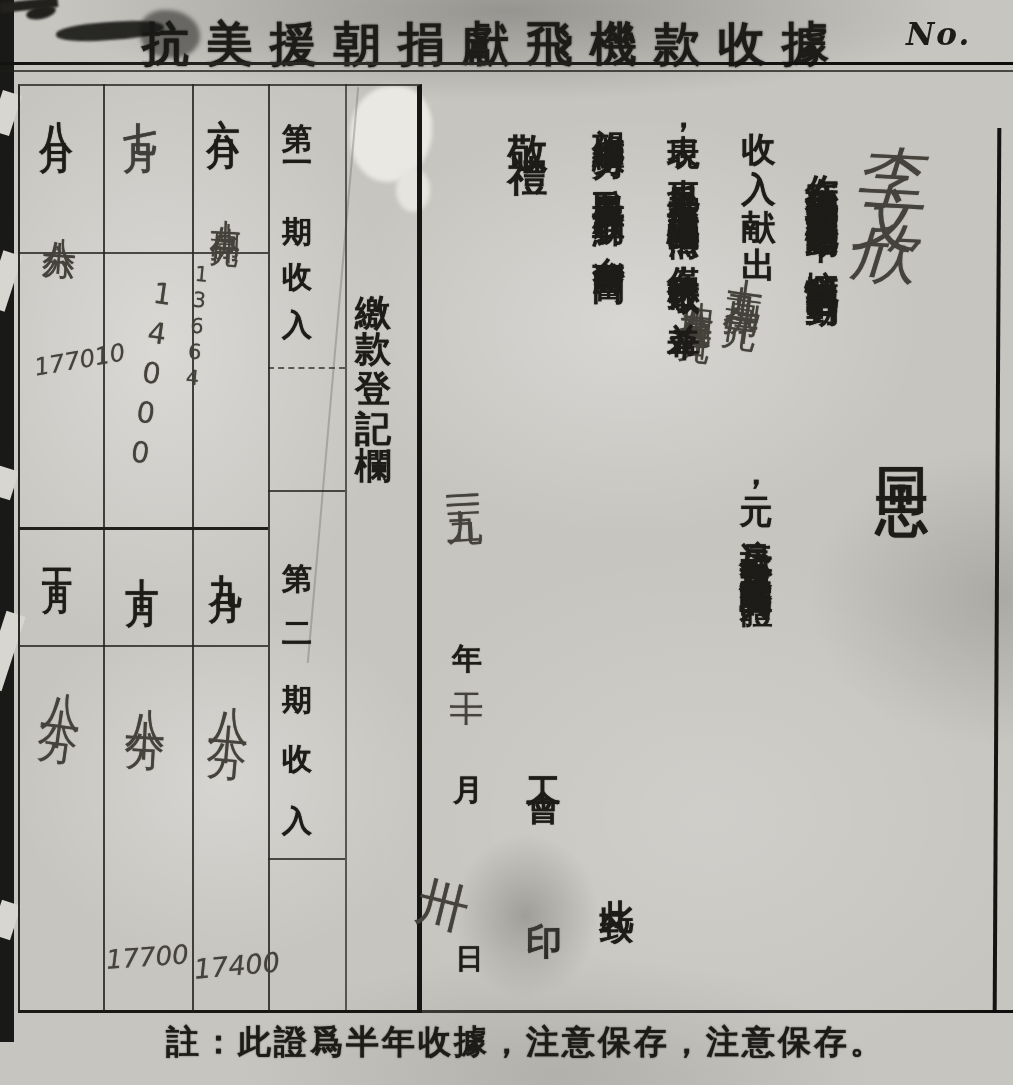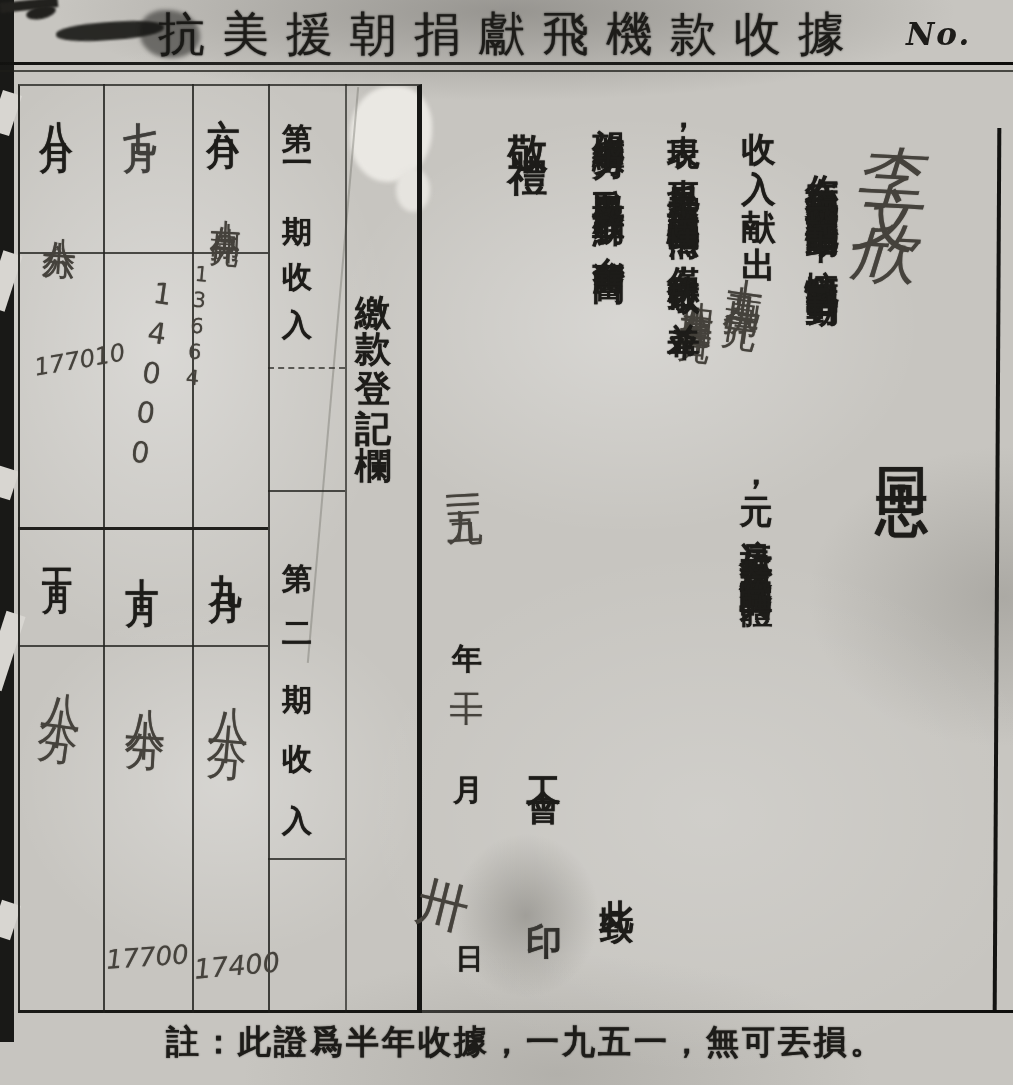--- a/index.html
+++ b/index.html
@@ -30,22 +30,22 @@
     -webkit-text-orientation:upright;
     text-orientation:upright;
     white-space:nowrap;
     line-height:1;
   }
   .print{font-weight:700;text-shadow:0 0 1px rgba(25,24,20,.85);}
   .hw{color:var(--hw);text-shadow:0 0 1px rgba(60,56,50,.6);}
   .num{font-family:"DejaVu Sans","Liberation Sans",sans-serif;}
 
   
-  #title{left:142px;top:3px;font-size:47px;letter-spacing:17px;font-weight:400;
-         text-shadow:0 0 2px rgba(20,20,18,.9);margin-left:16px;}
+  #title{left:142px;top:13px;font-size:47px;letter-spacing:17px;font-weight:700;
+         text-shadow:0 0 2px rgba(20,20,18,.9);}
   #no-label{left:906px;top:16px;font-size:31px;font-style:italic;font-weight:600;letter-spacing:2px;}
   .rule1{left:0;top:62px;width:1013px;height:3px;background:linear-gradient(90deg,#121210 0%,#2e2d2a 35%,#121210 75%,#0c0c0a 100%);}
   .rule2{left:0;top:70px;width:1013px;height:2px;background:rgba(30,29,26,.75);}
   .title-smudge{left:56px;top:22px;width:108px;height:18px;background:#1b1b18;border-radius:45%;
                 transform:rotate(-4deg);filter:blur(1px);opacity:.92;}
   .title-smudge2{left:26px;top:6px;width:30px;height:13px;background:#21201d;border-radius:50%;transform:rotate(-12deg);filter:blur(1px);}
   .title-overink{left:140px;top:10px;width:60px;height:48px;background:rgba(22,22,19,.5);border-radius:40% 55% 45% 50%;filter:blur(2px);}
 
   
   .edge-left{left:0;top:0;width:14px;height:1042px;background:#191917;}
@@ -198,15 +198,15 @@
   <div class="v print" id="d-year">年</div>
   <div class="v hw" id="d-month-hw">十二</div>
   <div class="v print" id="d-month">月</div>
   <div class="v hw" id="d-day-hw">卅</div>
   <div class="v print" id="d-day">日</div>
   <div class="v print" id="org">工會</div>
   <div class="v print" id="seal">印</div>
   <div class="abs seal-smudge"></div>
 
   <div class="abs note-rule"></div>
-  <div class="abs print" id="note">註：此證爲半年收據，一九五一，無可丟損。</div>
+  <div class="abs print" id="note">註：此證爲半年收據，注意保存，注意保存。</div>
 
 </div>
 
 </body></html>

